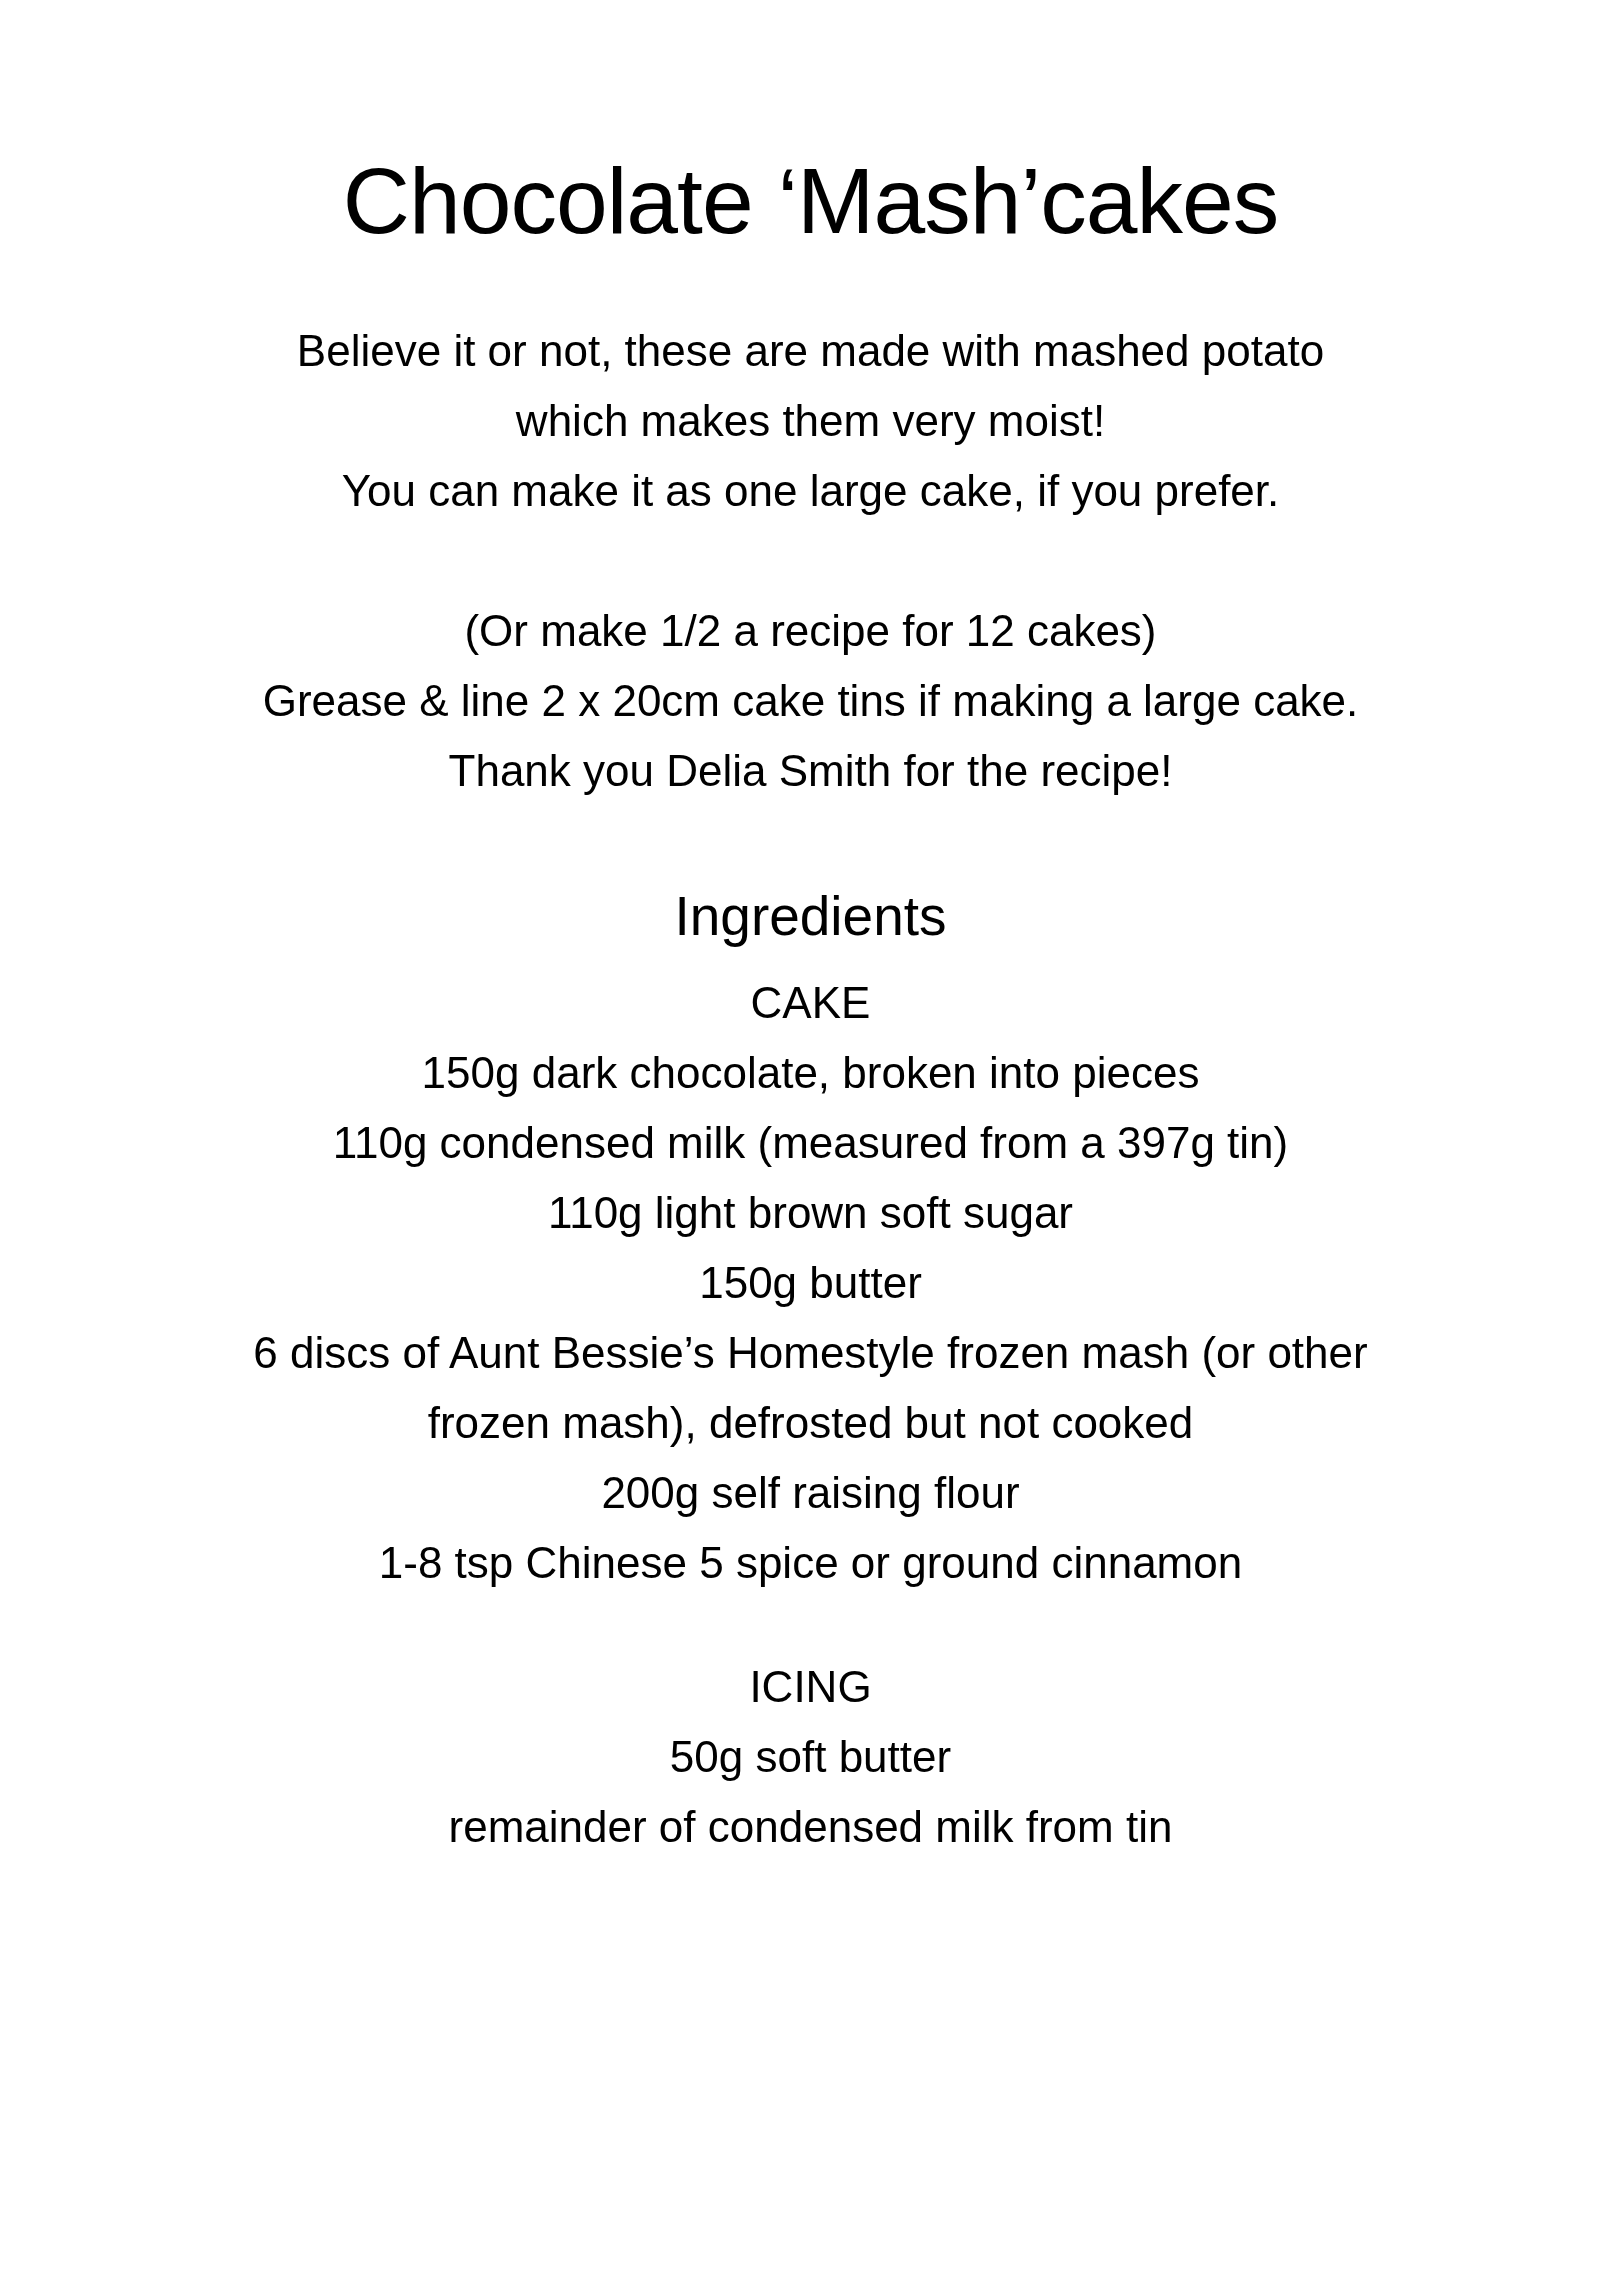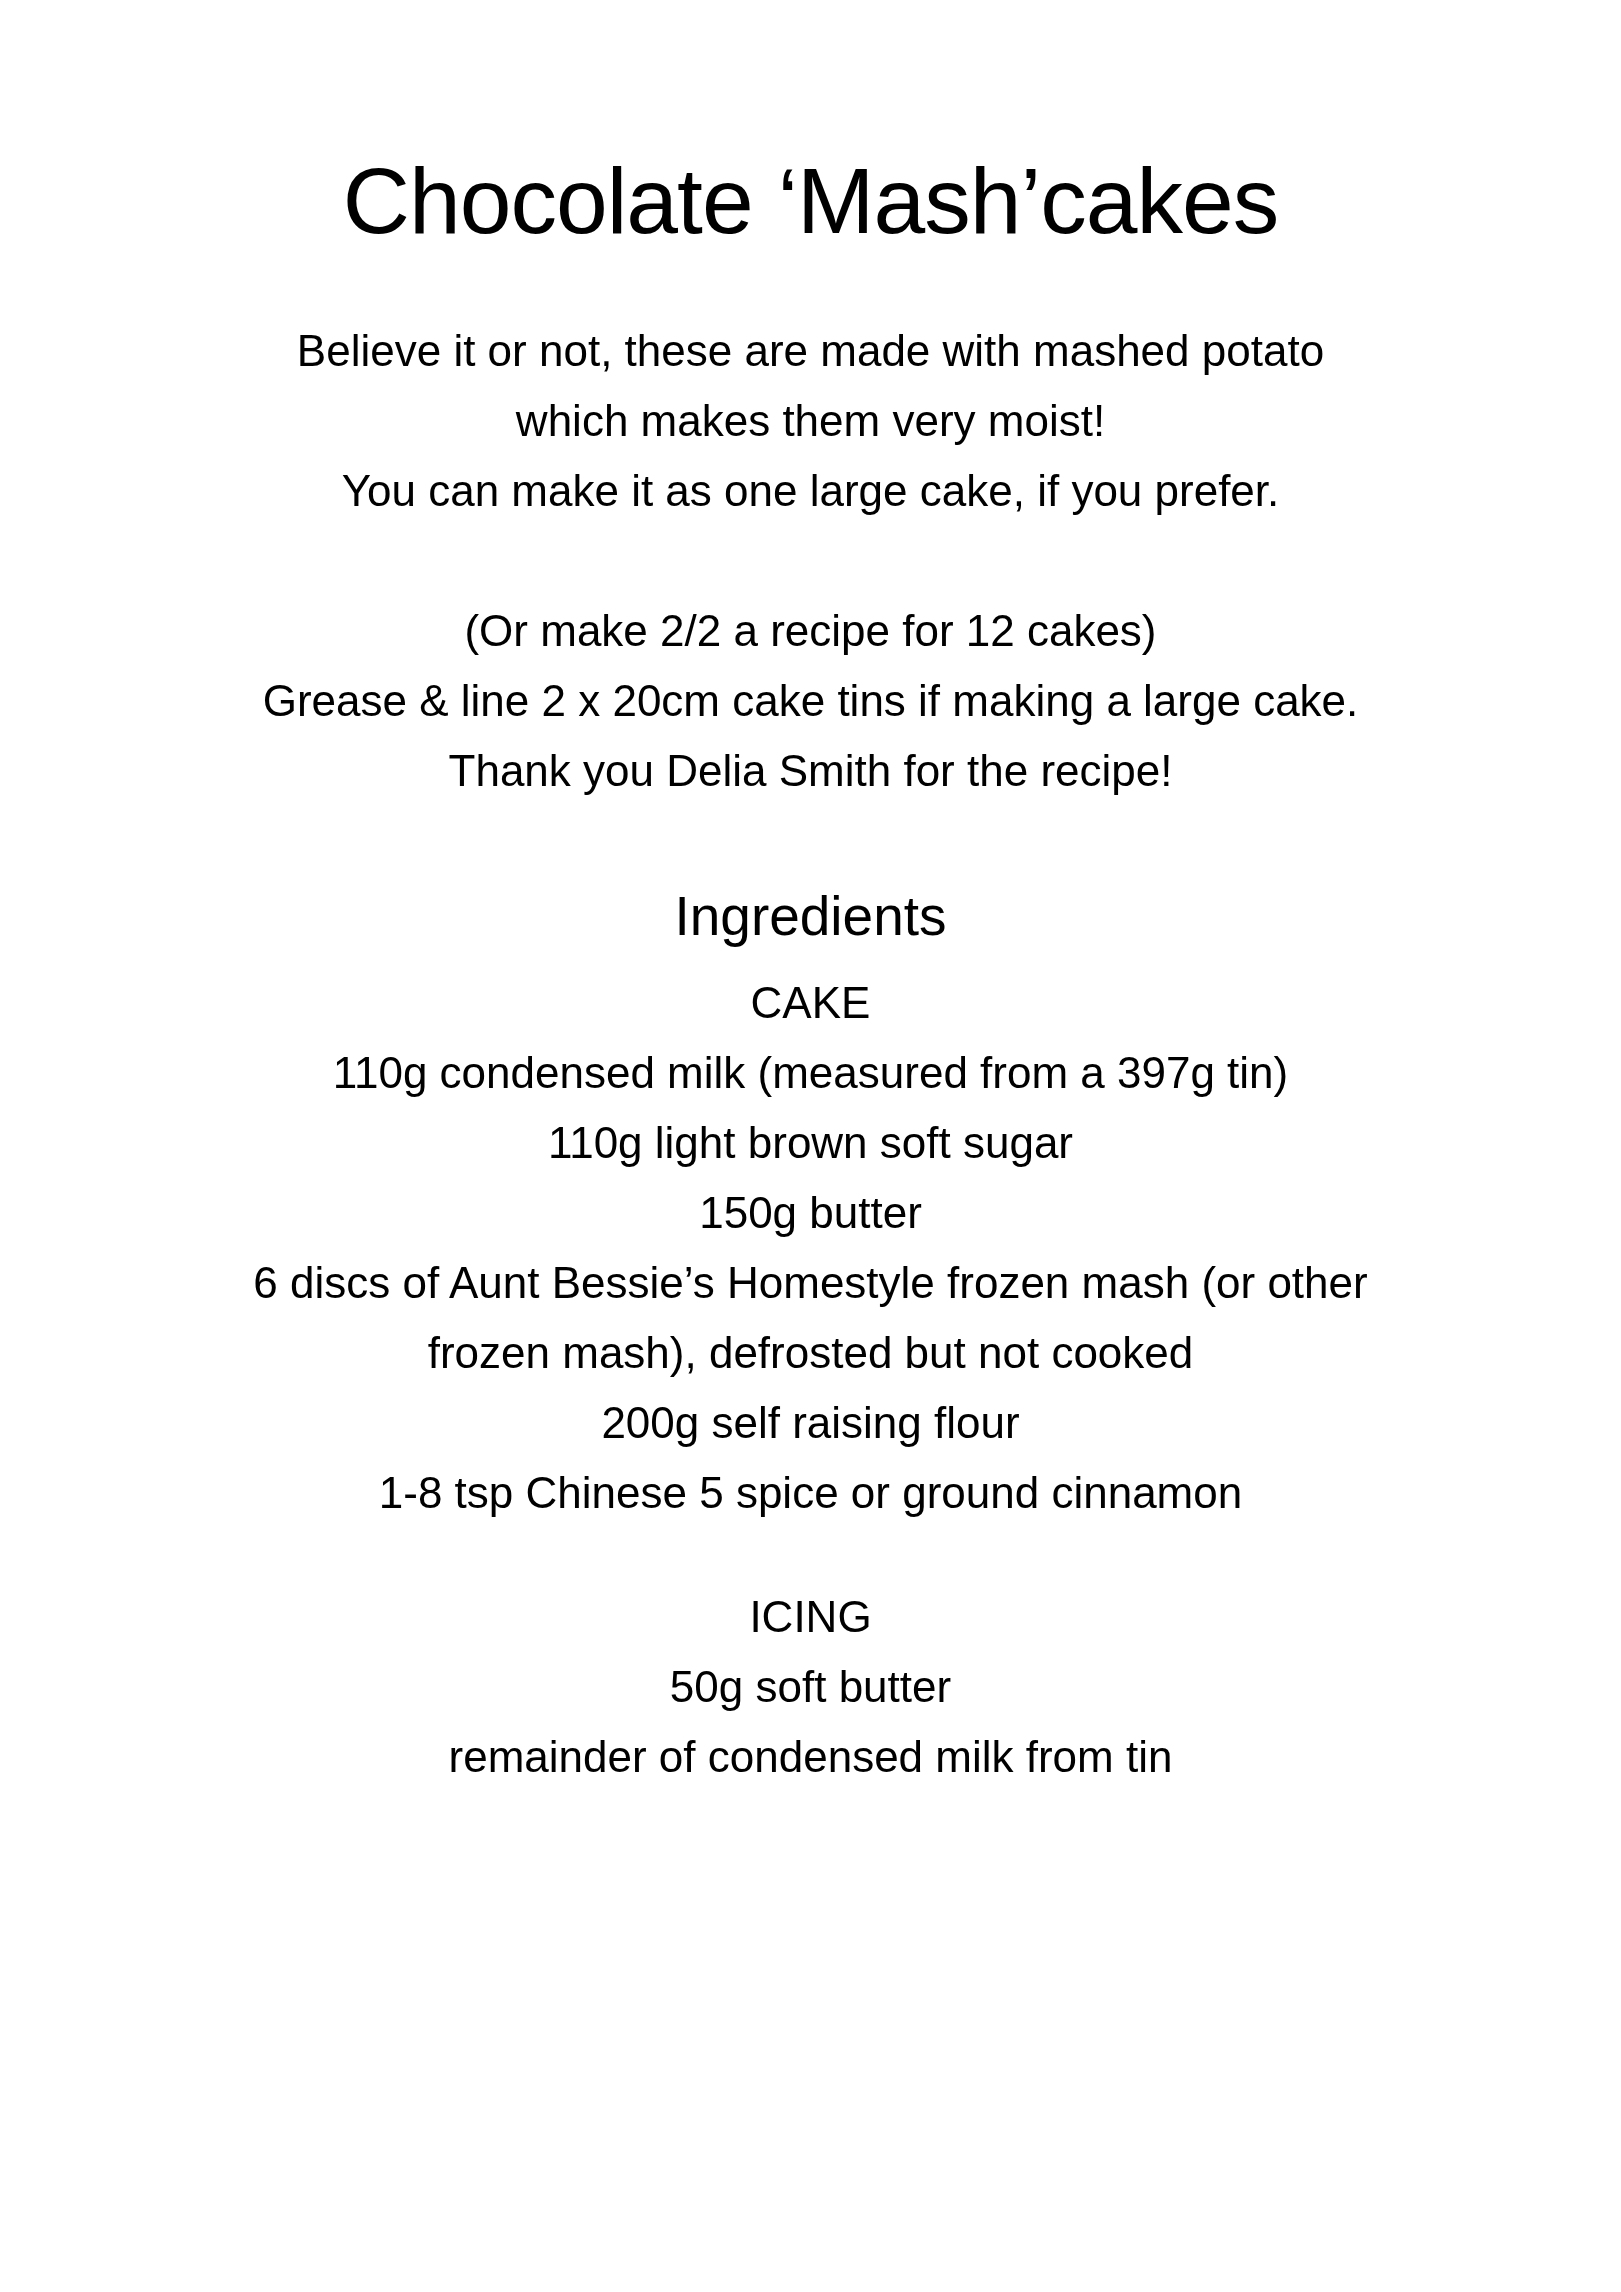--- a/index.html
+++ b/index.html
@@ -52,29 +52,30 @@
 
   <h1 class="title">Chocolate ‘Mash’cakes</h1>
 
   <div class="para intro">
     <div class="line">Believe it or not, these are made with mashed potato</div>
     <div class="line">which makes them very moist!</div>
     <div class="line">You can make it as one large cake, if you prefer.</div>
   </div>
 
   <div class="para notes">
-    <div class="line">(Or make 2/2 a recipe for 12 cakes)</div>
+    <div class="line">(Or make 1/2 a recipe for 12 cakes)</div>
     <div class="line">Grease &amp; line 2 x 20cm cake tins if making a large cake.</div>
     <div class="line">Thank you Delia Smith for the recipe!</div>
   </div>
 
   <h2 class="ing-heading">Ingredients</h2>
 
   <div class="para section-cake">
     <div class="line">CAKE</div>
+    <div class="line">150g dark chocolate, broken into pieces</div>
     <div class="line">110g condensed milk (measured from a 397g tin)</div>
     <div class="line">110g light brown soft sugar</div>
     <div class="line">150g butter</div>
     <div class="line">6 discs of Aunt Bessie’s Homestyle frozen mash (or other</div>
     <div class="line">frozen mash), defrosted but not cooked</div>
     <div class="line">200g self raising flour</div>
     <div class="line">1-8 tsp Chinese 5 spice or ground cinnamon</div>
   </div>
 
   <div class="para section-icing">

